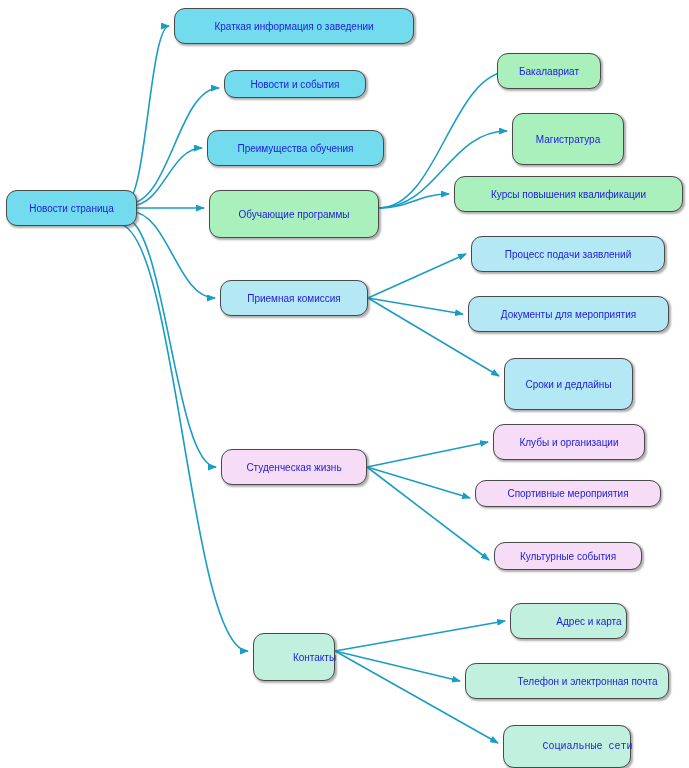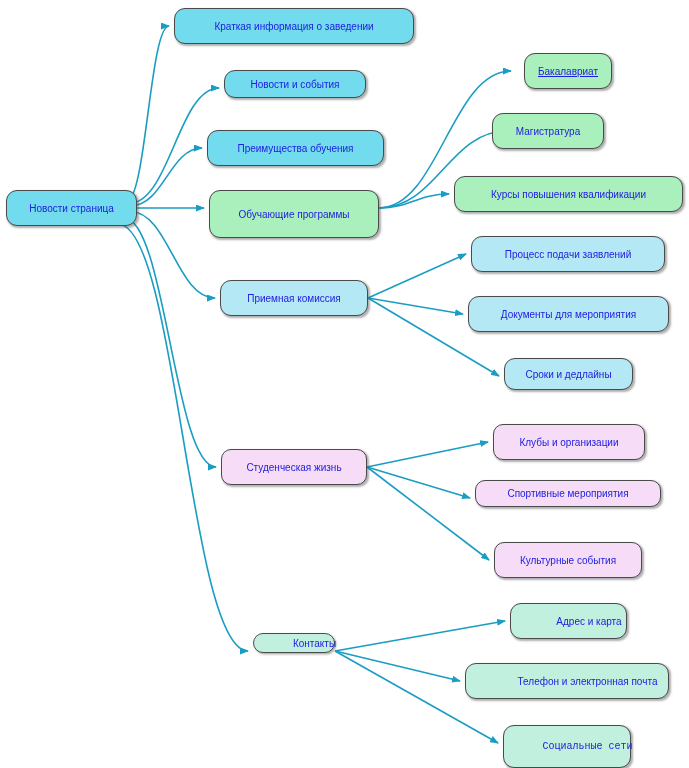--- a/index.html
+++ b/index.html
@@ -5,21 +5,21 @@
   html,body{margin:0;padding:0;background:#ffffff;}
   body{width:689px;height:768px;overflow:hidden;font-family:"Liberation Sans","DejaVu Sans",sans-serif;}
   #stage{position:relative;width:689px;height:768px;background:#ffffff;}
   #edges{position:absolute;left:0;top:0;width:689px;height:768px;}
   .node{position:absolute;box-sizing:border-box;display:flex;align-items:center;justify-content:center;
         border:1.4px solid #4a4a4a;border-radius:11px;color:#2020e0;font-size:10px;line-height:1.1;
         white-space:nowrap;box-shadow:1.5px 1.5px 2px rgba(80,80,80,0.45);}
   .c-cyan{background:#72dbee;}
   .c-cyan2{background:#b5e8f5;}
   .c-green{background:#aaf0bd;}
-  .c-pink{background:#f6dcf6;border-radius:10px;}
+  .c-pink{background:#f6dcf6;}
   .c-mint{background:#c2f0df;padding-left:41px;}
 </style>
 </head>
 <body>
 
 <div id="stage">
   <svg id="edges" viewBox="0 0 689 768">
       <defs>
         <marker id="ah" markerWidth="9" markerHeight="7" refX="8" refY="3.5" orient="auto" markerUnits="userSpaceOnUse">
           <path d="M0,0 L9,3.5 L0,7 z" fill="#1a9dc3"></path>
@@ -44,29 +44,29 @@
       <path d="M335,651 L505,621" fill="none" stroke="#1a9dc3" stroke-width="1.6" marker-end="url(#ah)"></path>
       <path d="M335,651 L460,681" fill="none" stroke="#1a9dc3" stroke-width="1.6" marker-end="url(#ah)"></path>
       <path d="M335,651 L498,743" fill="none" stroke="#1a9dc3" stroke-width="1.6" marker-end="url(#ah)"></path>
     </svg>
   <div id="nodes">
       <div class="node c-cyan" style="left: 6px; top: 190px; width: 131px; height: 36px;">Новости страница</div>
       <div class="node c-cyan" style="left: 174px; top: 8px; width: 240px; height: 36px;">Краткая информация о заведении</div>
       <div class="node c-cyan" style="left: 224px; top: 70px; width: 142px; height: 28px;">Новости и события</div>
       <div class="node c-cyan" style="left: 207px; top: 130px; width: 177px; height: 36px;">Преимущества обучения</div>
       <div class="node c-green" style="left: 209px; top: 190px; width: 170px; height: 48px;">Обучающие программы</div>
-      <div class="node c-green" style="left: 524px; top: 53px; width: 88px; height: 36px; text-decoration: underline;">Бакалавриат</div>
-      <div class="node c-green" style="left: 492px; top: 113px; width: 112px; height: 36px;">Магистратура</div>
+      <div class="node c-green" style="left: 497px; top: 53px; width: 104px; height: 36px;">Бакалавриат</div>
+      <div class="node c-green" style="left: 512px; top: 113px; width: 112px; height: 52px;">Магистратура</div>
       <div class="node c-green" style="left: 454px; top: 176px; width: 229px; height: 36px;">Курсы повышения квалификации</div>
       <div class="node c-cyan2" style="left: 220px; top: 280px; width: 148px; height: 36px;">Приемная комиссия</div>
       <div class="node c-cyan2" style="left: 471px; top: 236px; width: 194px; height: 36px;">Процесс подачи заявлений</div>
       <div class="node c-cyan2" style="left: 468px; top: 296px; width: 201px; height: 36px;">Документы для мероприятия</div>
-      <div class="node c-cyan2" style="left: 504px; top: 358px; width: 129px; height: 32px;">Сроки и дедлайны</div>
+      <div class="node c-cyan2" style="left: 504px; top: 358px; width: 129px; height: 52px;">Сроки и дедлайны</div>
       <div class="node c-pink" style="left: 221px; top: 449px; width: 146px; height: 36px;">Студенческая жизнь</div>
       <div class="node c-pink" style="left: 493px; top: 424px; width: 152px; height: 36px;">Клубы и организации</div>
       <div class="node c-pink" style="left: 475px; top: 480px; width: 186px; height: 27px;">Спортивные мероприятия</div>
-      <div class="node c-pink" style="left: 494px; top: 542px; width: 148px; height: 36px;">Культурные события</div>
-      <div class="node c-mint" style="left: 253px; top: 633px; width: 82px; height: 20px;">Контакты</div>
+      <div class="node c-pink" style="left: 494px; top: 542px; width: 148px; height: 28px;">Культурные события</div>
+      <div class="node c-mint" style="left: 253px; top: 633px; width: 82px; height: 48px;">Контакты</div>
       <div class="node c-mint" style="left: 510px; top: 603px; width: 117px; height: 36px;">Адрес и карта</div>
       <div class="node c-mint" style="left: 465px; top: 663px; width: 204px; height: 36px;">Телефон и электронная почта</div>
       <div class="node c-mint" style="left: 503px; top: 725px; width: 128px; height: 43px; font-family: Liberation Mono, monospace;">Социальные сети</div>
     </div>
 </div>
 
 </body></html>

